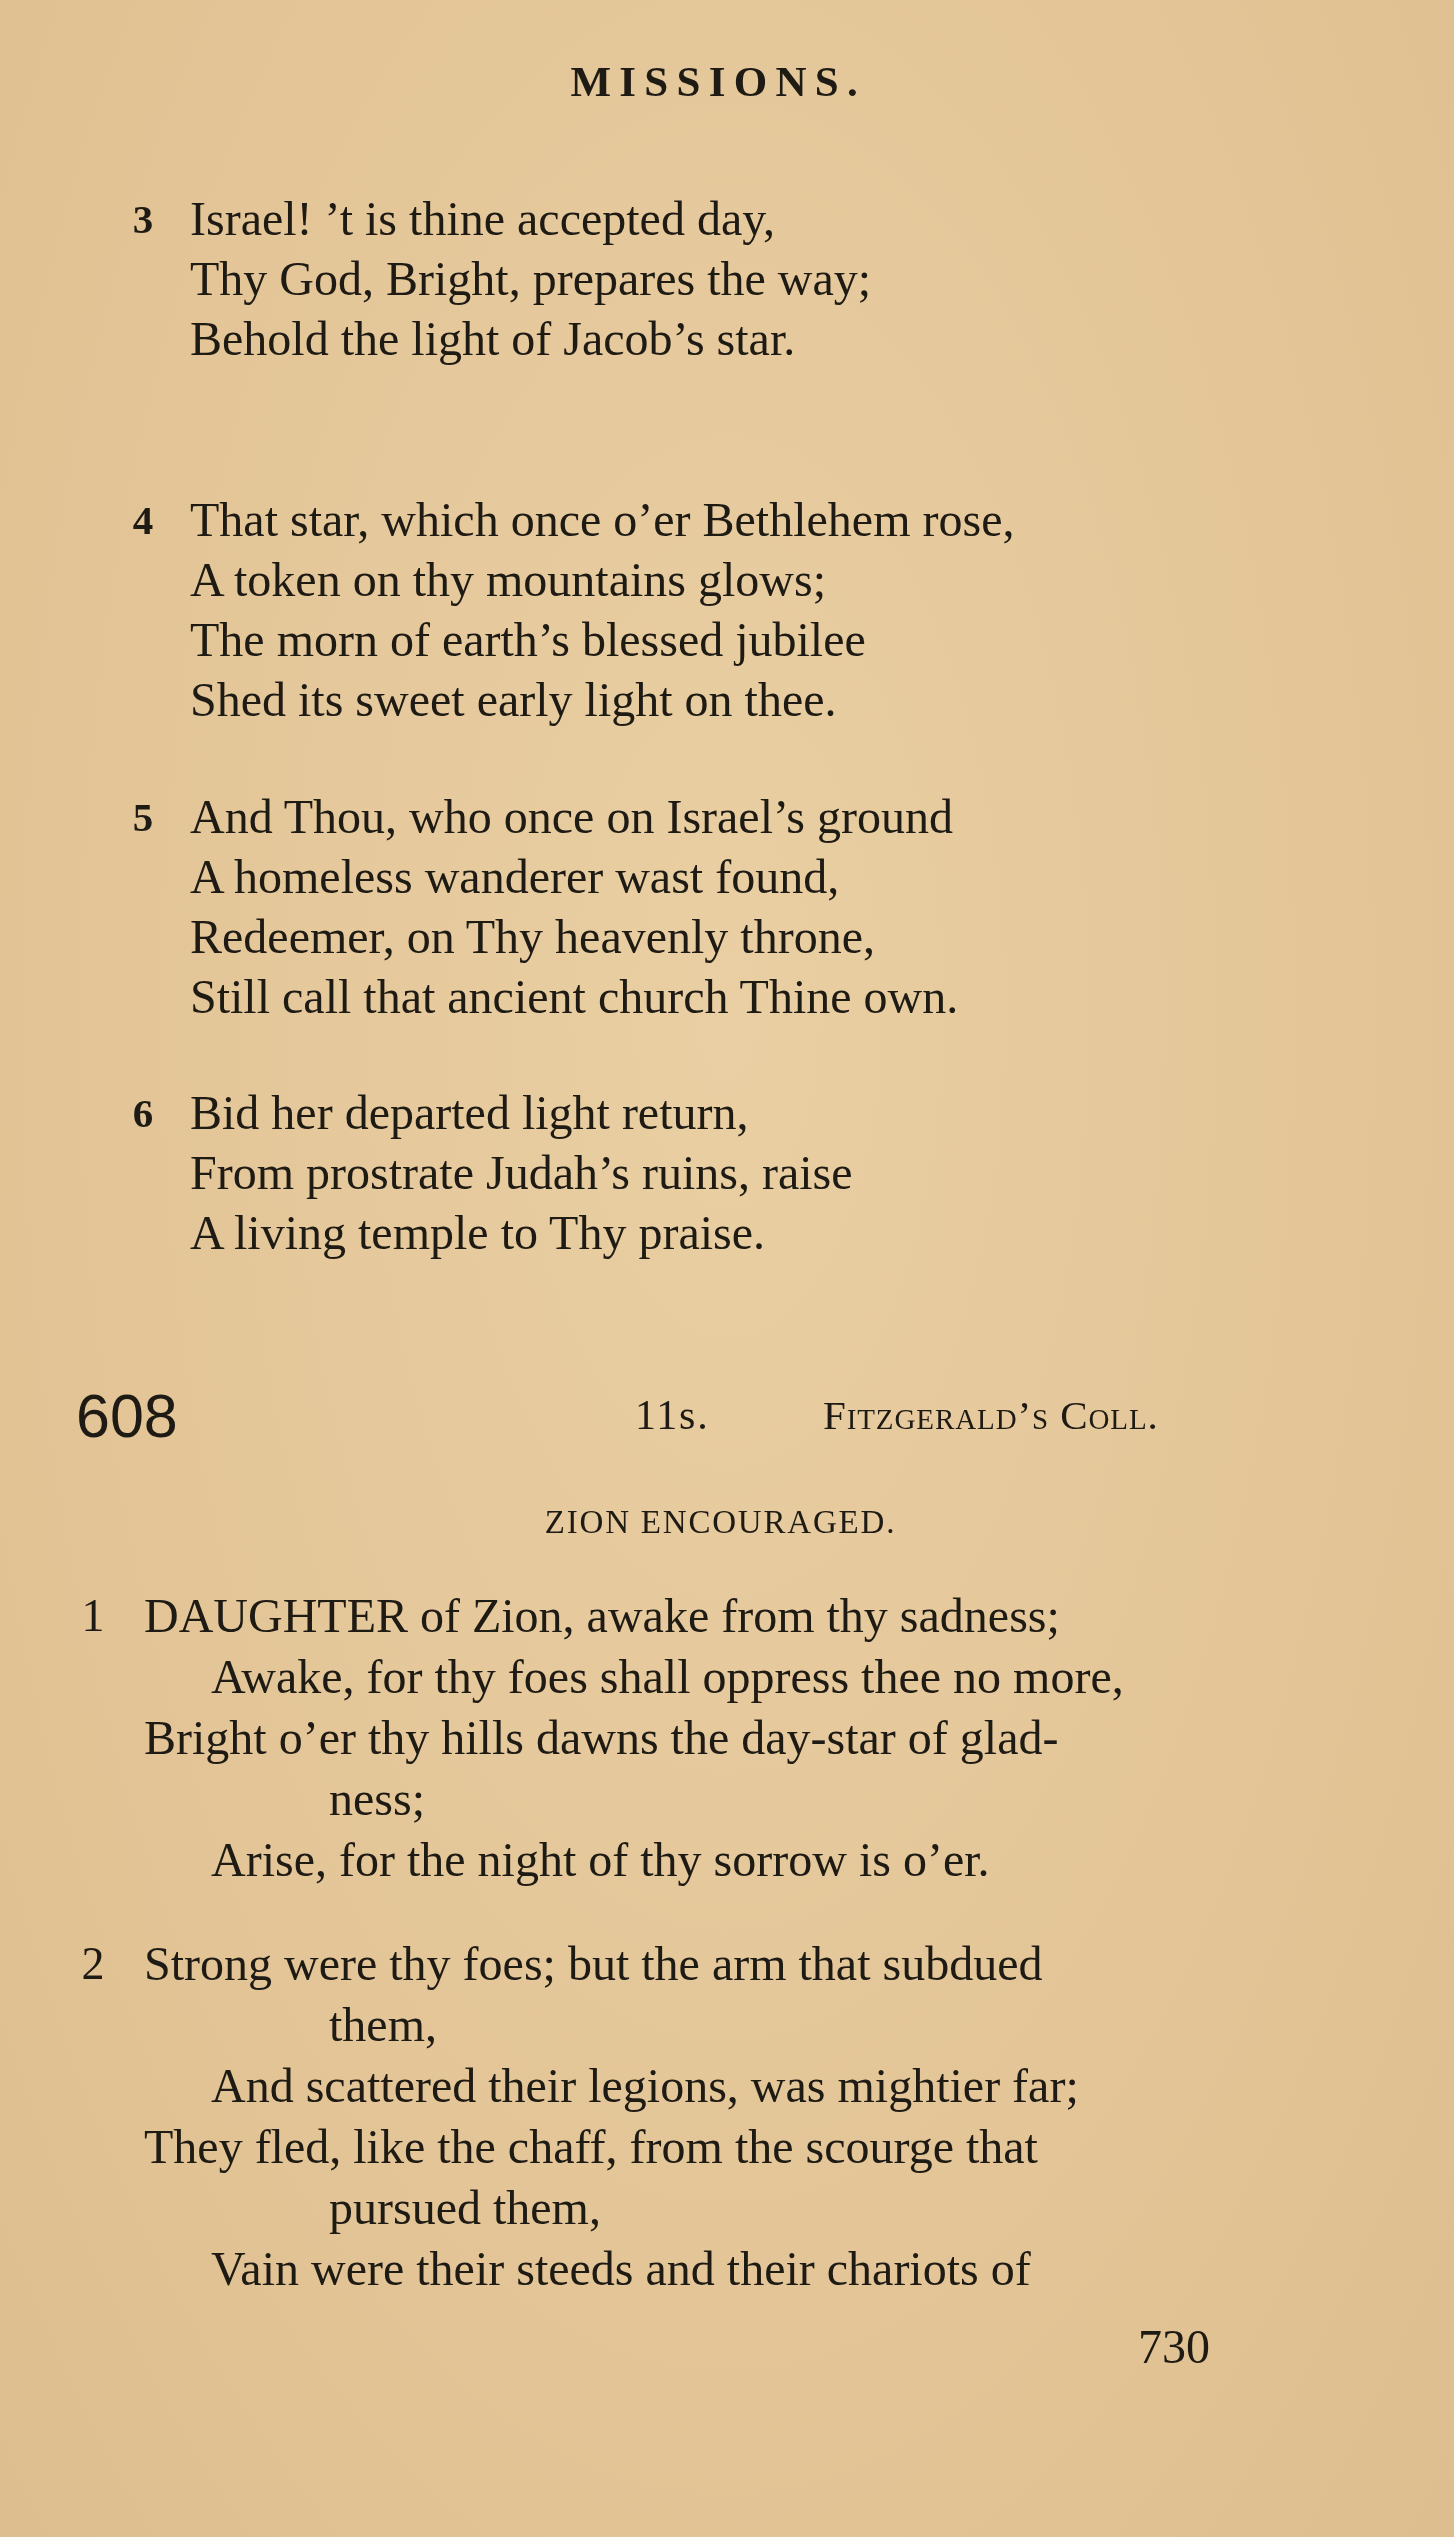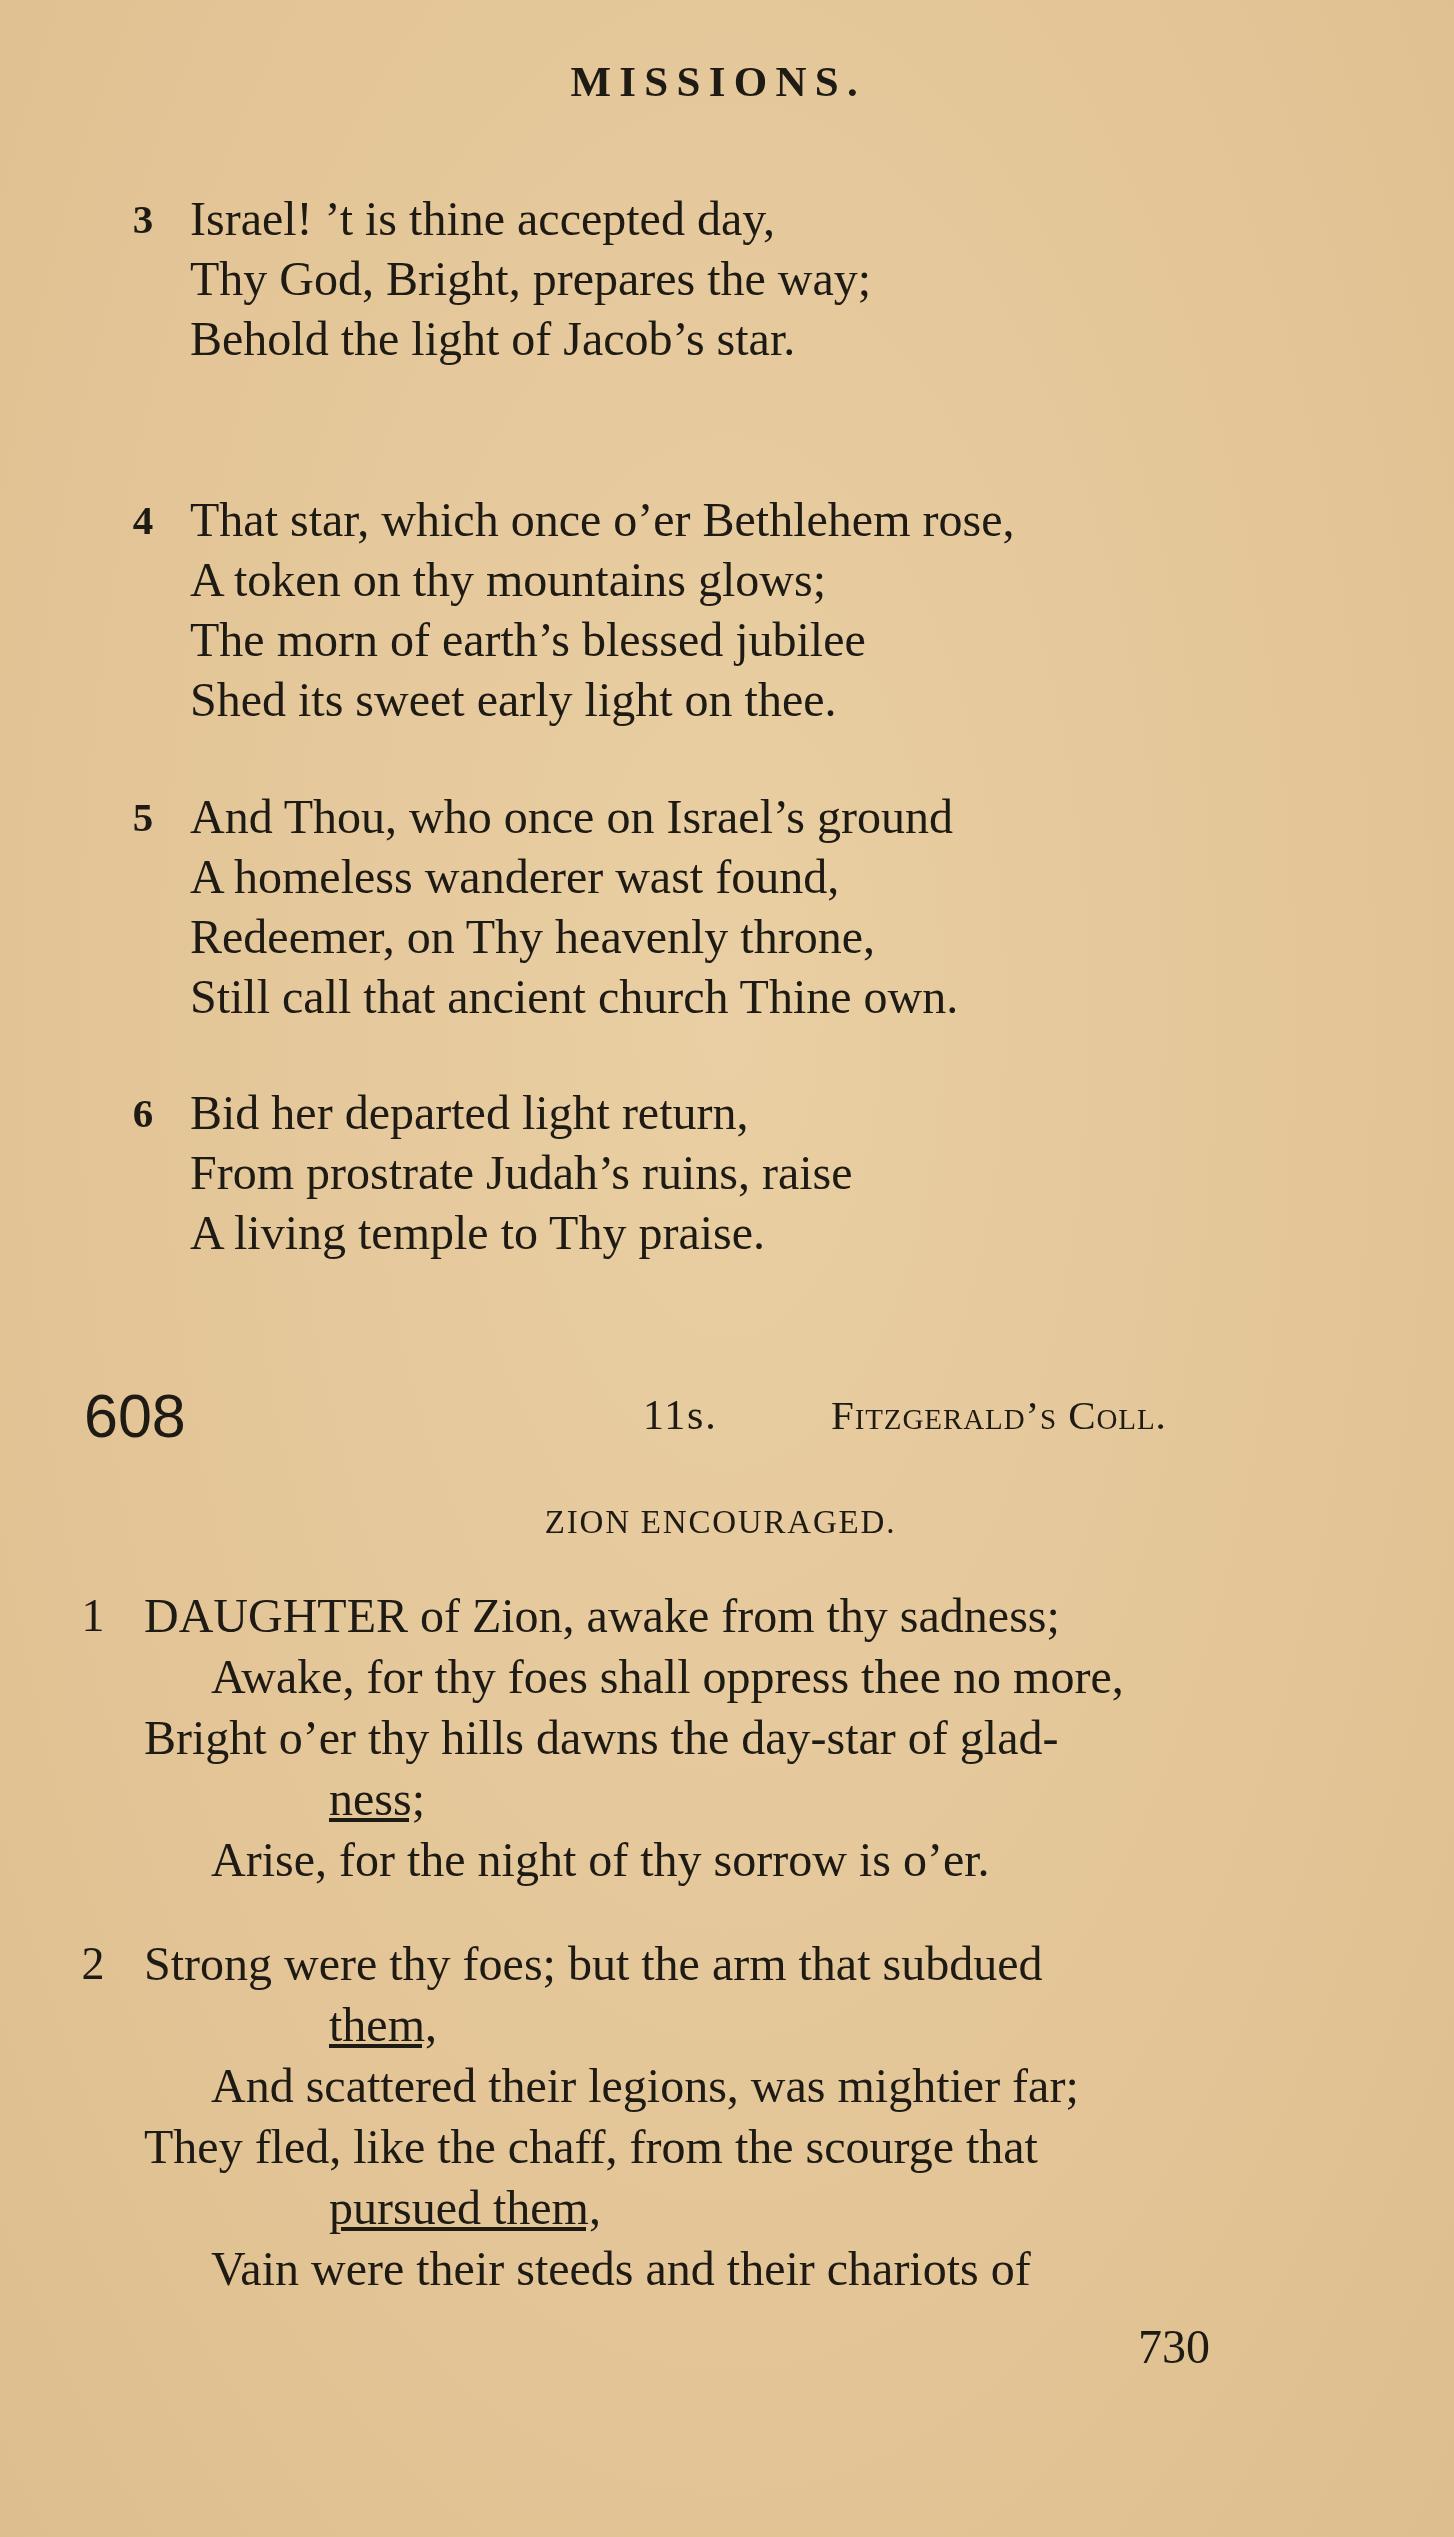--- a/index.html
+++ b/index.html
@@ -47,21 +47,21 @@
     .verse-num {
       position: absolute;
       left: 3.7px;
       top: 0;
       font-size: 41px;
       font-weight: bold;
     }
     .hymn-header {
       position: absolute;
       top: 1379px;
-      left: 84px;
+      left: 76px;
       width: 1284px;
       height: 74px;
     }
     .hymn-number {
       position: absolute;
       left: 0;
       top: 0;
       font-family: "Liberation Sans", "DejaVu Sans", sans-serif;
       font-size: 61px;
       line-height: 74px;
@@ -97,21 +97,21 @@
       position: absolute;
       left: 74px;
       font-size: 48px;
       line-height: 61px;
     }
     .stanza2 .line {
       padding-left: 70px;
       height: 61px;
     }
     .stanza2 .line.indent1 { padding-left: 137px; }
-    .stanza2 .line.indent2 { padding-left: 255px; text-decoration: underline; }
+    .stanza2 .line.indent2 { padding-left: 255px; }
     .stanza2 .verse-num { left: 7.4px; font-weight: normal; font-size: 46px; }
     .page-number {
       position: absolute;
       top: 2319px;
       left: 1138px;
       font-size: 48px;
     }
   </style>
 </head>
 <body>

